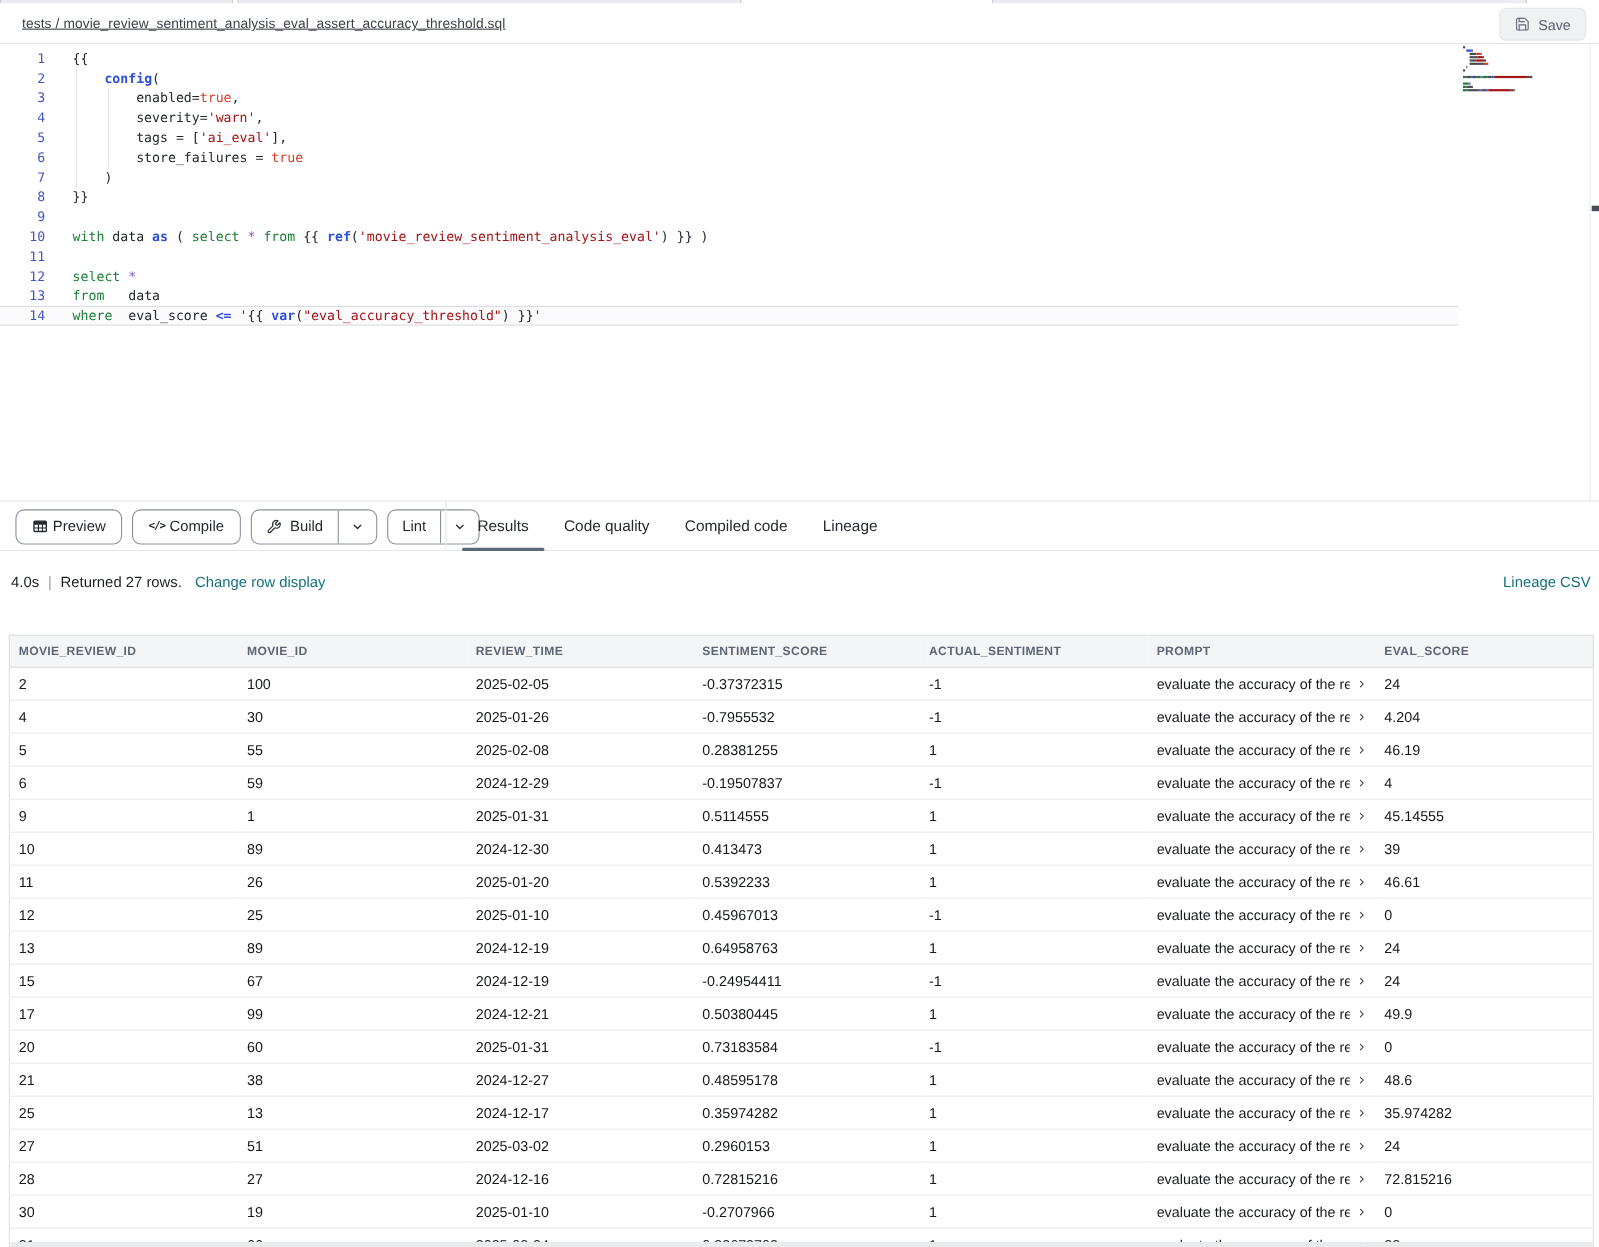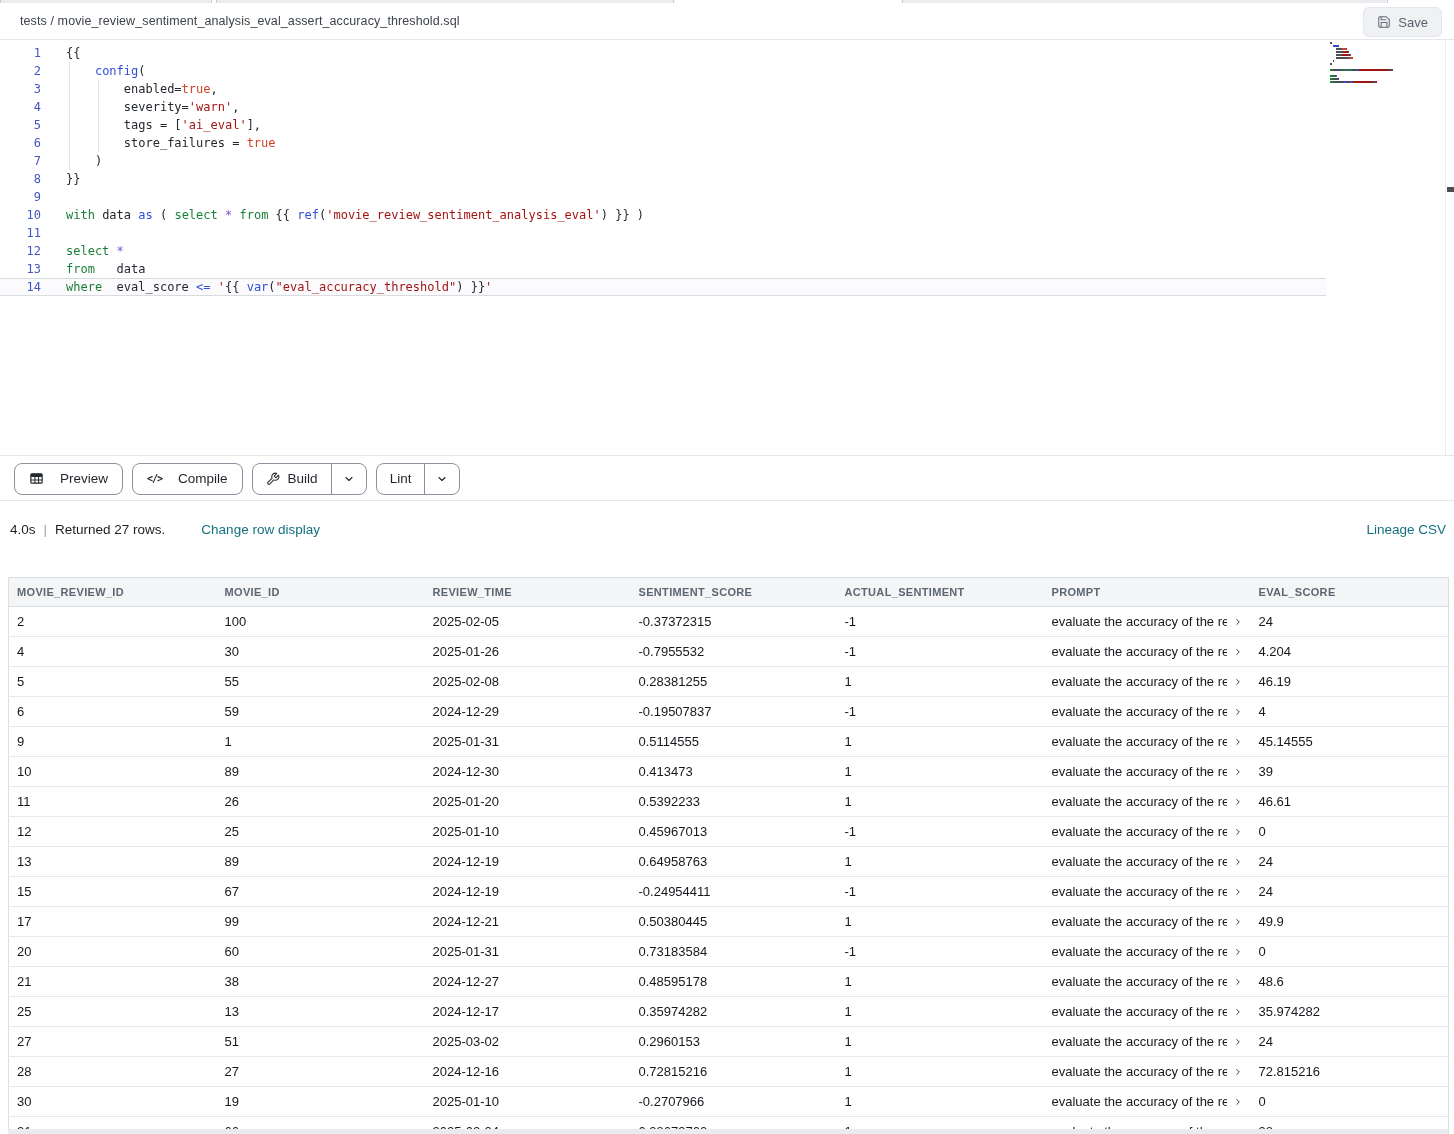--- a/index.html
+++ b/index.html
@@ -12,58 +12,58 @@
     --accent:#14707e; --border:#e4e6e9; --btn-border:#8a919c;
     --kw:#1a7f37; --fn:#2e4fd8; --str:#a31515; --atom:#d14328; --op:#8250df;
     --pl:#24292f; --ln:#4355c4; --tab-underline:#5d6876;
   }
   
   .top-sliver{ position:absolute; top:0; left:0; width:1454px; height:3px; background:#fff; }
   .top-sliver .seg{ position:absolute; top:0; height:3px; background:#ebecf0; border-left:1px solid #c9ccd3; border-right:1px solid #c9ccd3; }
   
   .header-bar{ position:absolute; top:3px; left:0; width:1454px; height:37px; background:#fff;
     border-bottom:1px solid var(--border); display:flex; align-items:center; }
-  .breadcrumb{ margin-left:20px; font-size:12.5px; color:#3d434b; letter-spacing:.1px; }
+  .breadcrumb{ margin-left:20px; font-size:12.5px; color:#3d434b; letter-spacing:.1px;text-decoration:underline; }
   .save-btn{ position:absolute; right:12px; top:4px; height:30px; padding:0 13px; display:flex; align-items:center; gap:7px;
     background:#eff1f3; border:1px solid #e3e6ea; border-radius:6px; font-size:13px; color:#5a626e; cursor:pointer; }
   
   .editor{ position:absolute; top:40px; left:0; width:1454px; height:415px; background:#fff; overflow:hidden; }
   .code-area{ position:absolute; top:4px; left:0; right:0; }
   .code-line{ position:relative; height:18px; line-height:18px; white-space:pre;
     font-family:"DejaVu Sans Mono", monospace; font-size:12px; color:var(--pl); }
   .code-line .ln{ position:absolute; left:0; top:0; width:41px; text-align:right; color:var(--ln); }
   .code-line .code{ position:absolute; left:66px; top:0; }
   .code-line.current{ width:1326px; background:#fbfbfd; border-top:1px solid #d9dcdf; border-bottom:1px solid #d9dcdf; line-height:16px; }
-  .tk-kw{color:var(--kw);} .tk-fn{color:var(--fn);} .tk-str{color:var(--str);margin-top:40px;}
+  .tk-kw{color:var(--kw);} .tk-fn{color:var(--fn);font-weight:bold;} .tk-str{color:var(--str);margin-top:40px;}
   .tk-atom{color:var(--atom);} .tk-op{color:var(--op);} .tk-pl{color:var(--pl);}
   .indent-guide{ position:absolute; width:1px; background:#e3e5e9; }
   .minimap{ position:absolute; top:2px; left:1330px; width:112px; }
   .mm-line{ height:2px; margin-bottom:1px; display:flex; }
   .mm-line span{ height:2px; display:block; }
   .editor-vline{ position:absolute; top:0; left:1445px; width:1px; height:415px; background:#e8eaec; }
   .scroll-dash{ position:absolute; top:147px; left:1447px; width:7px; height:5px; background:#4a4f55; }
   
   .toolbar-row{ position:absolute; top:455px; left:0; width:1454px; height:46px; background:#fff;
     border-top:1px solid var(--border); border-bottom:1px solid var(--border); }
   .actions{ position:absolute; left:14px; top:0; height:45px; display:flex; align-items:center; gap:9px; }
   .btn, .btn-group{ border:1px solid var(--btn-border); border-radius:8px; background:#fff; height:32px; }
-  .btn{ display:inline-flex; align-items:center; gap:16px; padding:0 14px; font-size:13.5px; color:#1f242b; cursor:pointer; }
+  .btn{ display:inline-flex; align-items:center; gap:4px; padding:0 14px; font-size:13.5px; color:#1f242b; cursor:pointer; }
   .btn-group{ display:inline-flex; overflow:hidden; }
   .btn-group .part-main{ display:inline-flex; align-items:center; gap:8px; padding:0 13px; font-size:13.5px; cursor:pointer; border-right:1px solid var(--btn-border); }
   .btn-group .part-chev{ width:34px; display:inline-flex; align-items:center; justify-content:center; cursor:pointer; }
   .code-glyph{ font-family:"DejaVu Sans Mono", monospace; font-size:10px; font-weight:bold; color:#24292f; letter-spacing:-1px; }
   .tabs{ position:absolute; left:405px; top:0; height:45px; border-left:1px solid var(--border); padding-left:12px; display:flex; }
   .tab{ position:relative; margin:0 2px; padding:0 14px; height:45px; line-height:44px; font-size:14px; color:#252a31; cursor:pointer; }
   .tab.active::after{ content:""; position:absolute; left:0; right:0; bottom:0; height:3px; background:var(--tab-underline); border-radius:2px; }
   
   .status-row{ position:absolute; top:501px; left:0; width:1454px; height:60px; background:#fff; }
   .status-left{ position:absolute; left:10px; top:21px; font-size:13.5px; color:#1b1f24; display:flex; align-items:center; }
   .status-sep{ color:#9aa1a9; margin:0 8px; }
   .link{ color:var(--accent); cursor:pointer; font-size:13.5px; }
-  .change-row{ margin-left:36px; }
+  .change-row{ margin-left:12px; }
   .download-csv{ position:absolute; right:8px; top:21px; font-size:13.5px; }
   
   .table-wrap{ position:absolute; top:561px; left:8px; width:1440px; }
   table{ border-collapse:collapse; width:1440px; table-layout:fixed;
     border-left:1px solid #dcdfe3; border-right:1px solid #dcdfe3;margin-top:16px; }
   thead th{ height:29px; background:#f4f5f6; border-top:1px solid #d9dce0; border-bottom:1px solid #d9dce0;
     font-size:11px; font-weight:bold; color:#5d6673; text-align:left; padding:0 8px; letter-spacing:.03em; }
   tbody td{ height:30px; border-bottom:1px solid #e7e9ec; font-size:13px; color:#15181c; padding:0 8px;
     white-space:nowrap; overflow:hidden; }
   .prompt-cell{ display:flex; align-items:center; gap:6px; }
@@ -232,20 +232,26 @@
       <span class="part-main">
         <span>Lint</span>
       </span>
       <span class="part-chev">
         <svg width="12" height="12" viewBox="0 0 24 24" fill="none" stroke="#24292f" stroke-width="2.2" stroke-linecap="round" stroke-linejoin="round">
             <path d="M6 9l6 6 6-6"></path>
           </svg>
       </span>
     </span>
   </div>
+  <div class="tabs" id="tabs">
+      <div class="tab active">Results</div>
+      <div class="tab">Code quality</div>
+      <div class="tab">Compiled code</div>
+      <div class="tab">Lineage</div>
+    </div>
 </div>
 
 <div class="status-row">
   <div class="status-left">
     <span>4.0s</span>
     <span class="status-sep">|</span>
     <span>Returned 27 rows.</span>
     <span class="link change-row">Change row display</span>
   </div>
   <span class="link download-csv">Lineage CSV</span>

